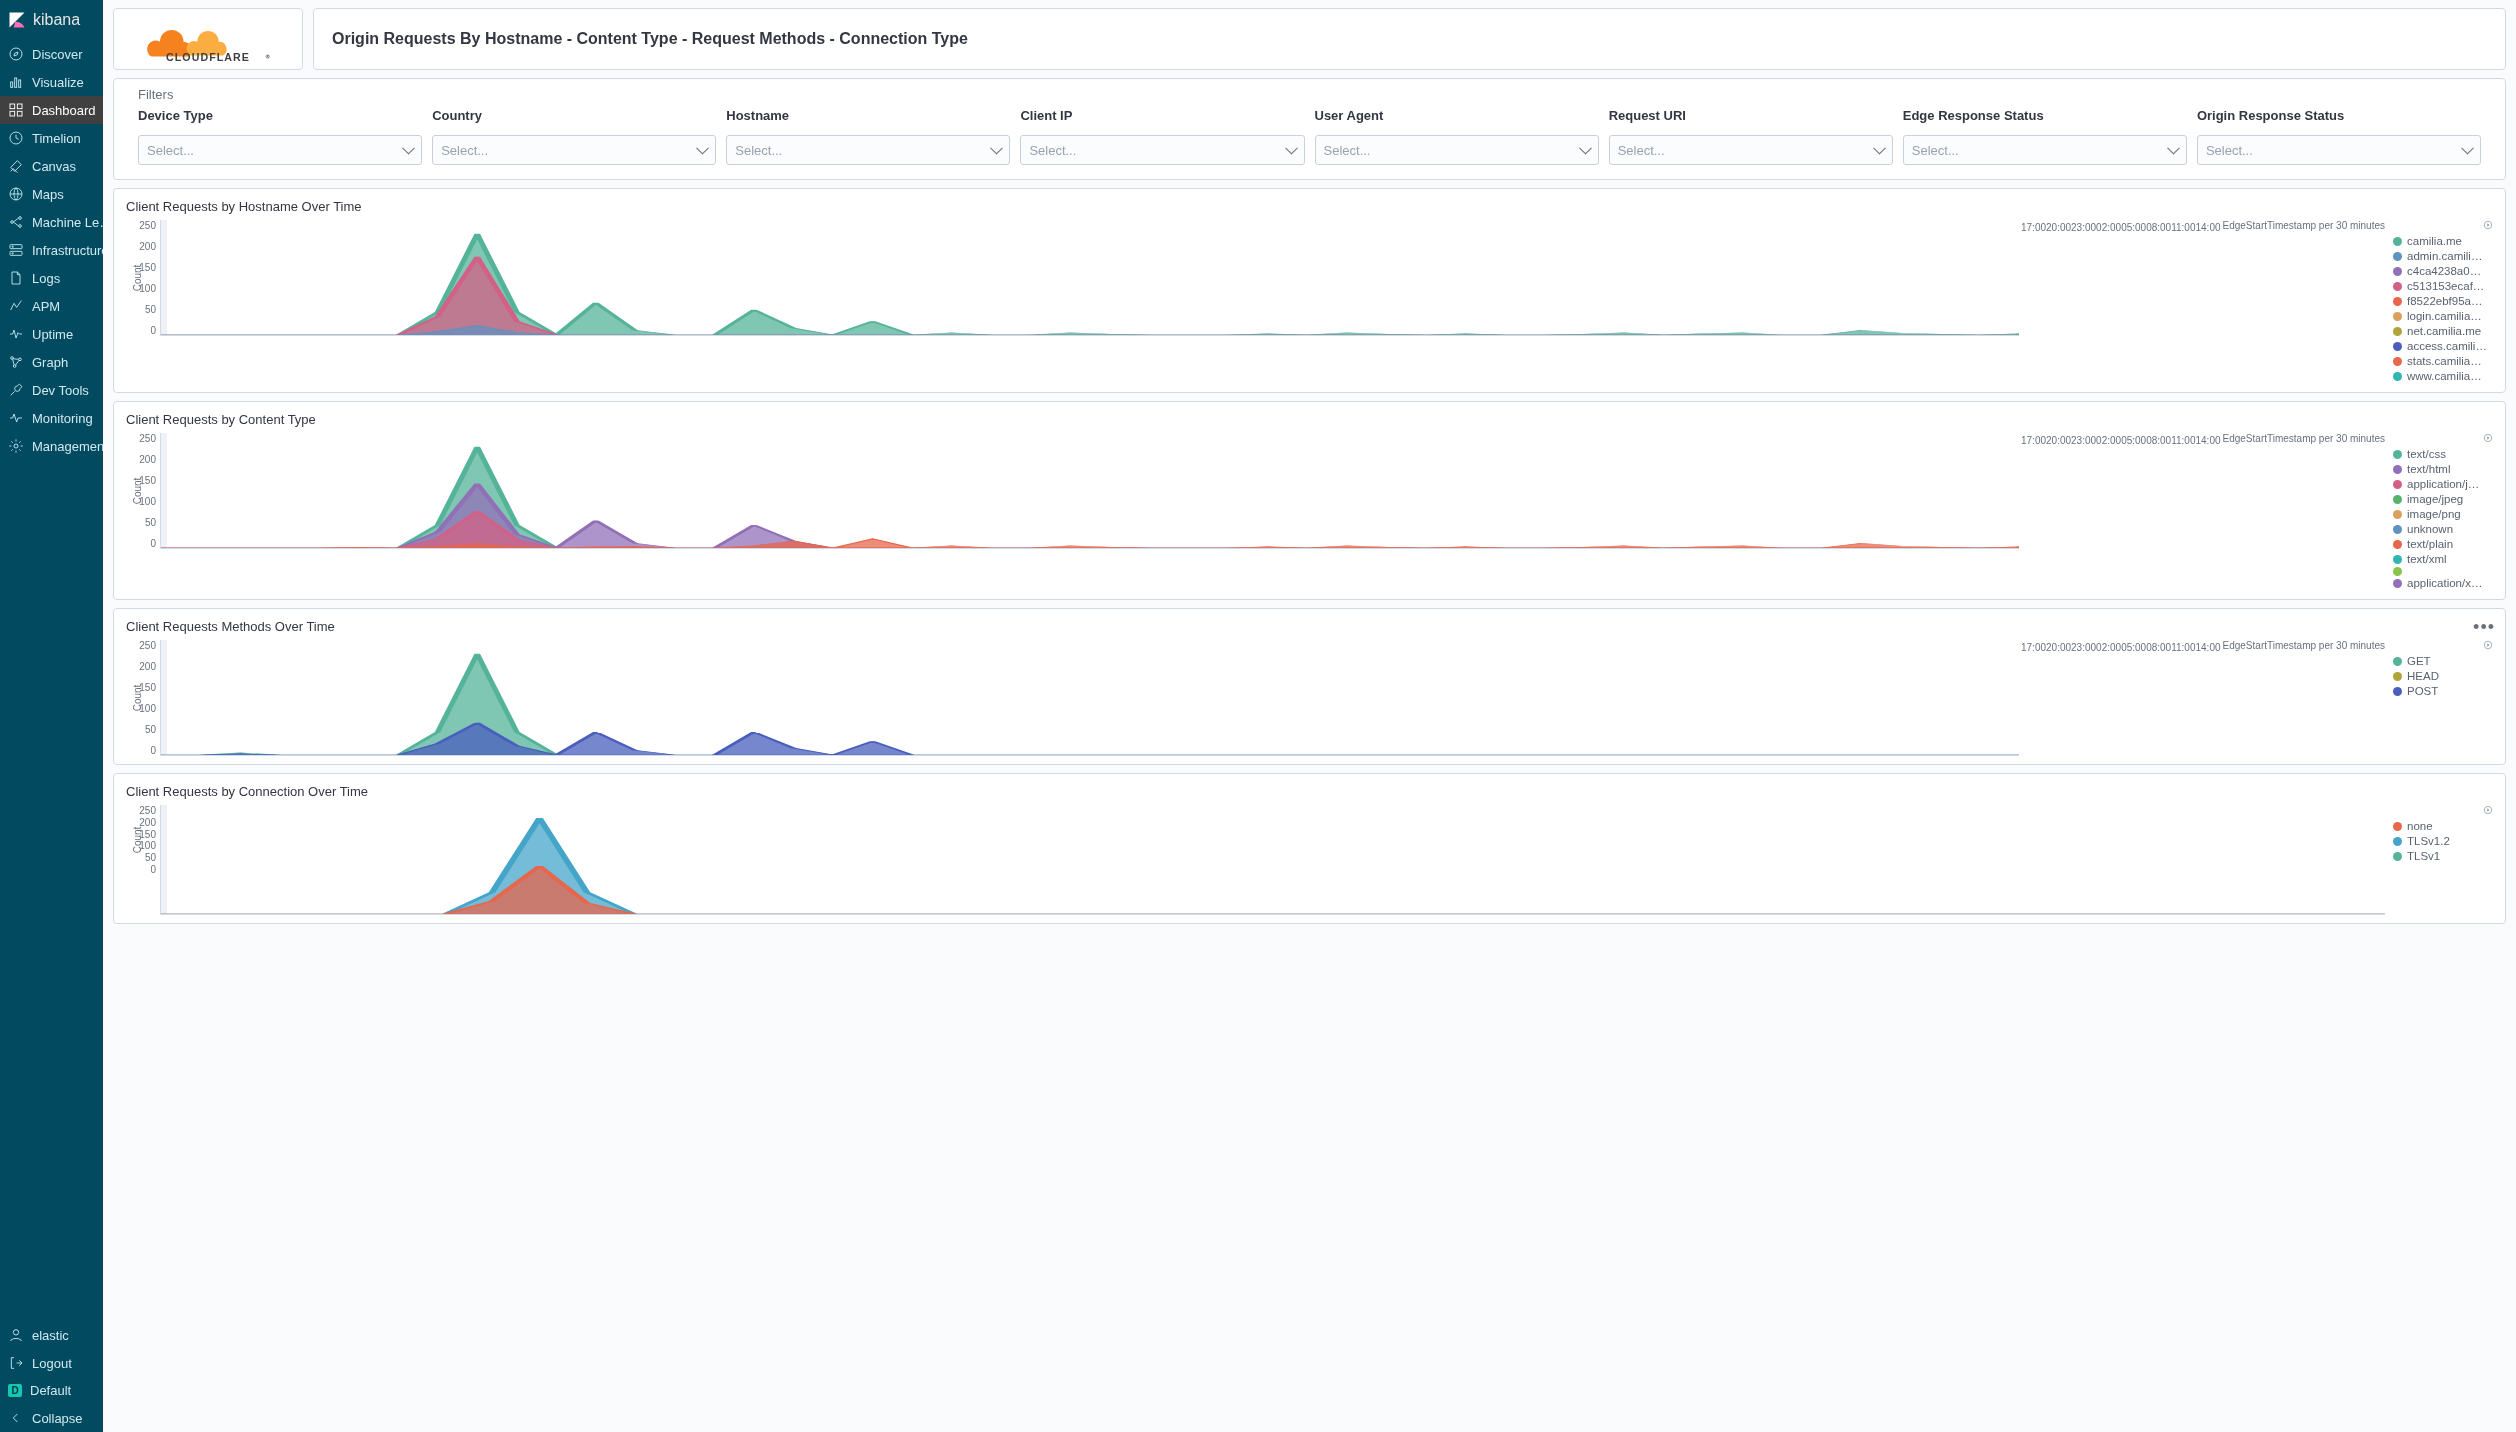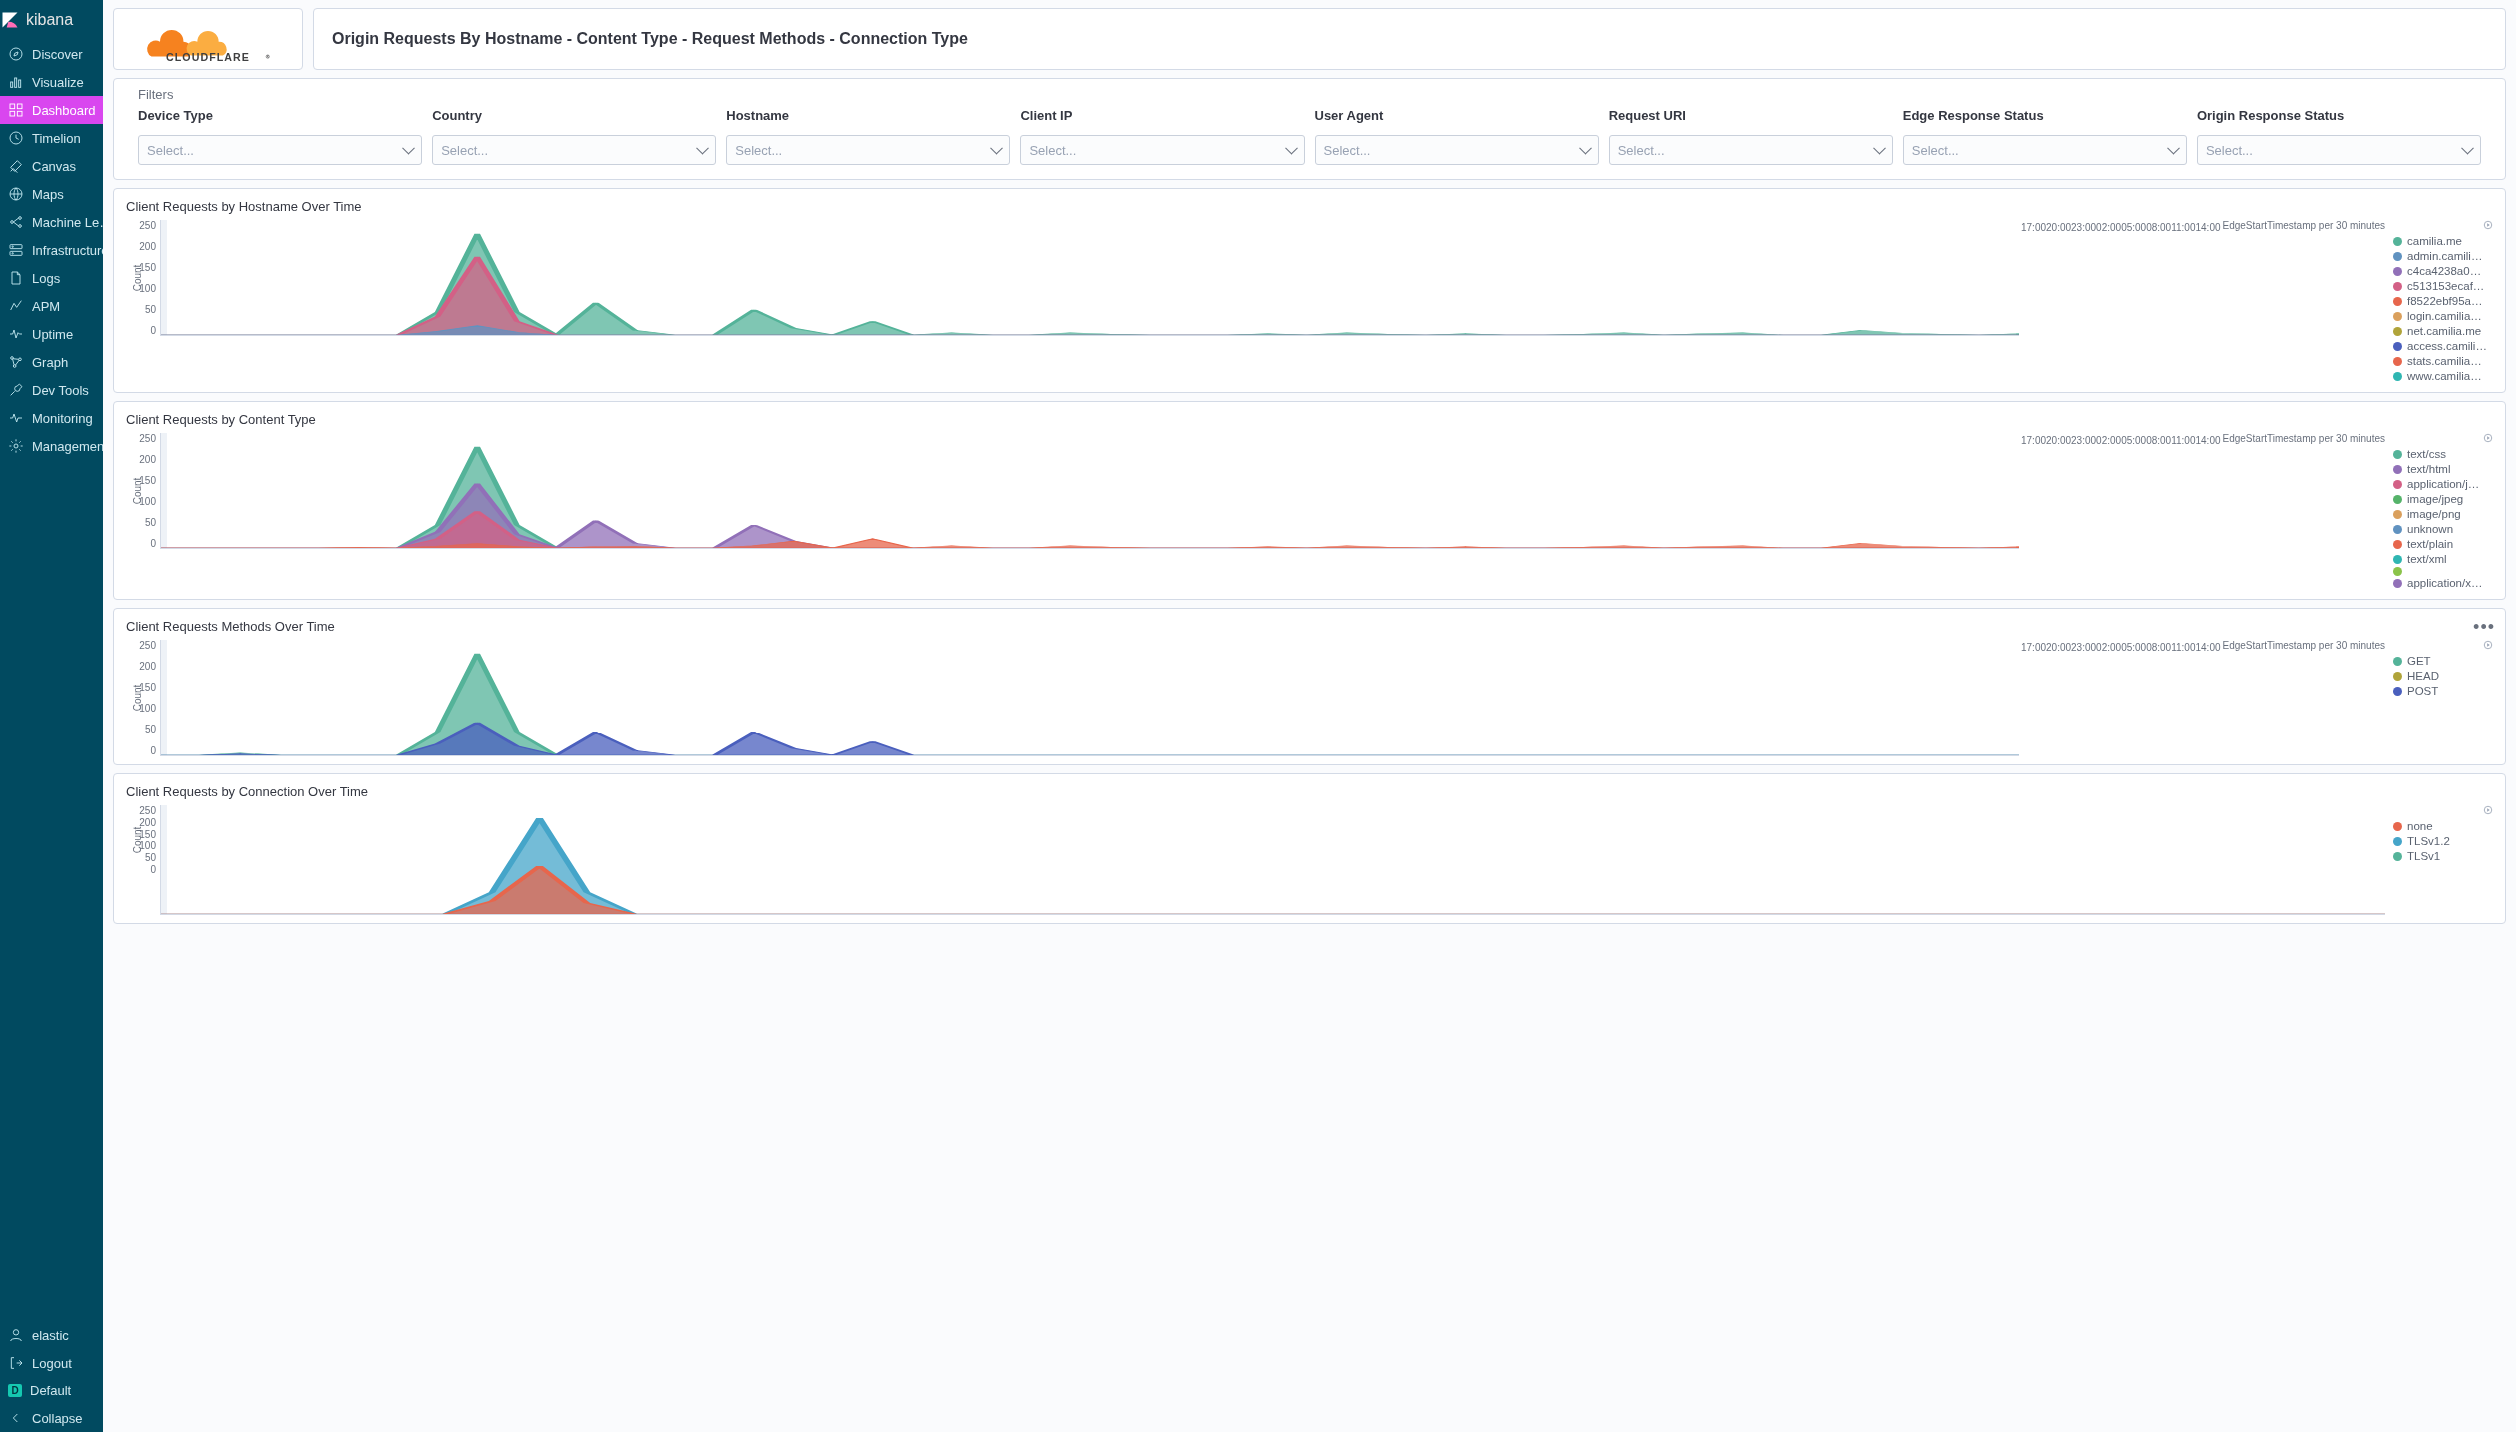--- a/index.html
+++ b/index.html
@@ -1,23 +1,23 @@
 <!DOCTYPE html>
 <html><head>
 <meta charset="utf-8">
 <style>
 * { box-sizing: border-box; margin: 0; padding: 0; }
 body { font-family: -apple-system, BlinkMacSystemFont, "Segoe UI", Helvetica, Arial, sans-serif; font-size: 14px; color: #343741; background: #fff; overflow-x: hidden; }
 .app { display: flex; height: 100vh; }
 .sidebar { width: 103px; background: #014a60; color: #fff; display: flex; flex-direction: column; flex-shrink: 0; }
-.sidebar-logo { display: flex; align-items: center; gap: 6px; padding: 10px 0; font-size: 16px; color: #e4e4e4; }
+.sidebar-logo { display: flex; align-items: center; gap: 6px; padding: 10px 7px; font-size: 16px; color: #e4e4e4; }
 .sidebar-logo svg { width: 20px; height: 20px; fill: #fff; }
 .sidebar-nav { flex: 1; overflow-y: auto; }
 .sidebar-item { display: flex; align-items: center; gap: 8px; padding: 6px 8px; font-size: 13px; color: #d0e8ef; cursor: pointer; white-space: nowrap; overflow: hidden; text-overflow: ellipsis; }
-.sidebar-item.active { background: #d946ef; color: #fff; }
+.sidebar-item.active { background: #404040; color: #fff; }
 .sidebar-item .ic { width: 16px; height: 16px; flex-shrink: 0; display:inline-flex; align-items:center; justify-content:center; }
 .sidebar-item .ic svg { width:16px; height:16px; stroke:#bfe6ef; fill:none; stroke-width:1.4; }
 .sidebar-item.active .ic svg { stroke:#fff; }
 .sidebar-footer { }
 .sidebar-footer .sidebar-item .badge { background:#15c8b1; color:#013440; font-weight:700; font-size:10px; border-radius:2px; padding:1px 3px; display:inline-block; min-width:14px; text-align:center; }
 .main { flex: 1; background: #fafbfd; overflow-y: auto; padding: 8px 10px 20px 10px; }
 .header-row { display: flex; align-items: stretch; gap: 10px; margin-bottom: 8px; }
 .logo-card { background: #fff; border: 1px solid #d3dae6; border-radius: 4px; padding: 6px 12px; display: flex; align-items: center; justify-content: center; width: 190px; }
 .logo-card svg { width: 160px; }
 .title-card { background: #fff; border: 1px solid #d3dae6; border-radius: 4px; padding: 14px 18px; flex: 1; font-size: 16px; font-weight: 700; color: #343741; display:flex; align-items:center; }

